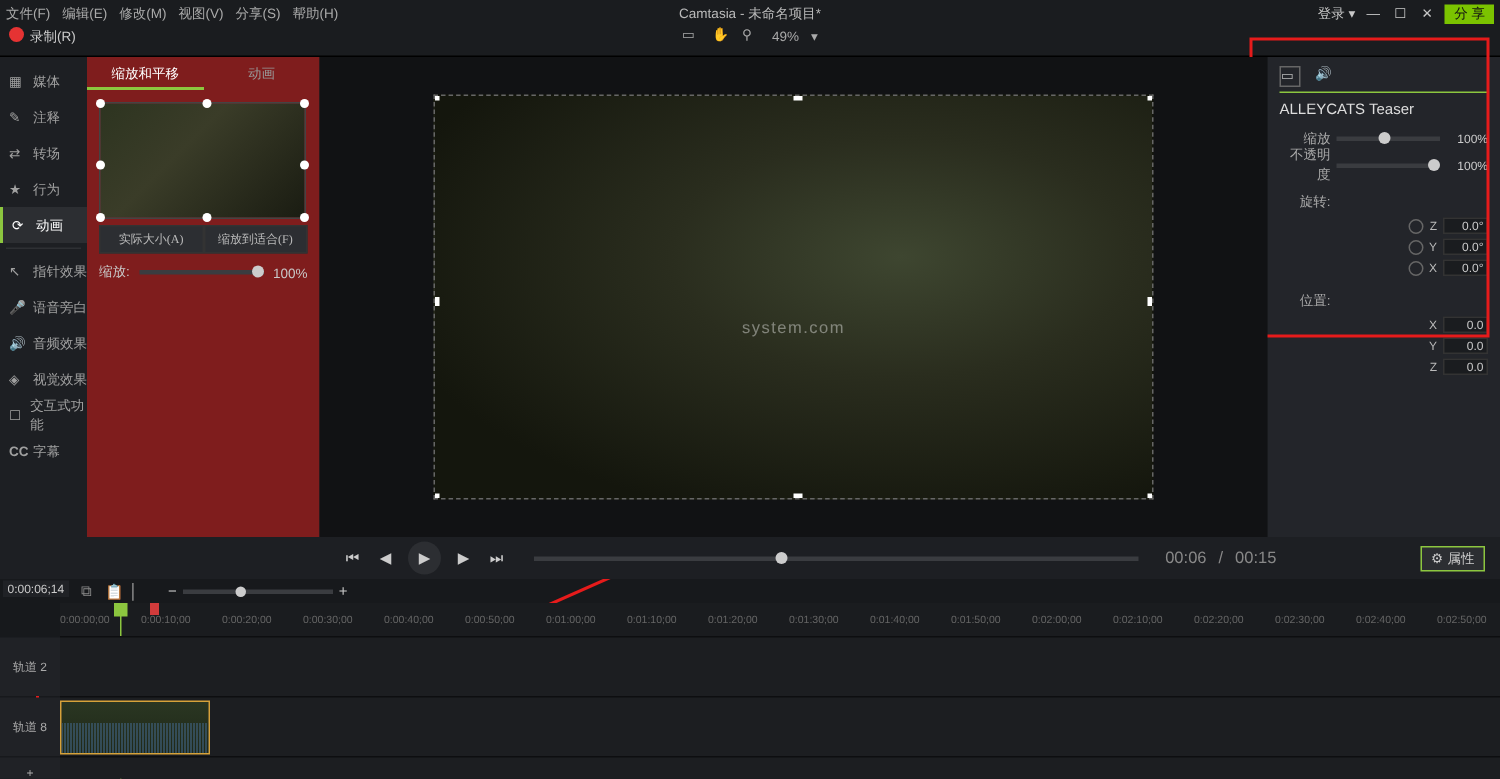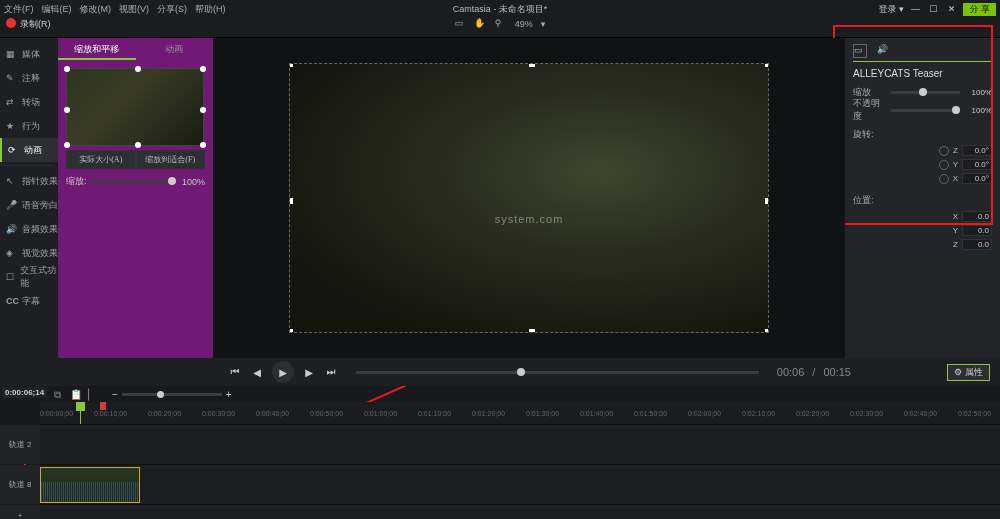--- a/index.html
+++ b/index.html
@@ -24,21 +24,21 @@
   .main { display: flex; height: 320px; }
   
   
   .sidebar { width: 58px; background: #1d1f23; display: flex; flex-direction: column; padding-top: 4px; }
   .sitem { height: 24px; display: flex; align-items: center; padding-left: 6px; gap: 5px; cursor: pointer; font-size: 9px; color: #a0a0a0; }
   .sitem.active { background: #2c2e32; color: #fff; border-left: 2px solid #8cc63f; }
   .sico { width: 11px; height: 11px; display: inline-block; }
   .sdiv { height: 1px; background: #2e3034; margin: 3px 4px; }
   
   
-  .binpanel { width: 155px; background: #701a75; display: flex; flex-direction: column; }
+  .binpanel { width: 155px; background: #7f1d1d; display: flex; flex-direction: column; }
   .bintabs { display: flex; height: 22px; font-size: 9px; }
   .bintab { flex: 1; text-align: center; line-height: 22px; color: #999; cursor: pointer; }
   .bintab.active { color: #fff; border-bottom: 2px solid #8cc63f; }
   .binbody { flex: 1; padding: 8px; }
   .thumb { width: 138px; height: 78px; background: linear-gradient(135deg,#2d3420 0%,#3a3c28 40%,#1a1c12 100%); border: 1px solid #444; position: relative; }
   .thumb .hgrab { position: absolute; width: 6px; height: 6px; background: #fff; border-radius: 50%; }
   .btnrow { display: flex; margin-top: 4px; }
   .smbtn { flex: 1; background: #2c2e32; text-align: center; font-size: 8px; padding: 3px 0; color: #bbb; cursor: pointer; border: 1px solid #333; font-family: Liberation Serif, serif; }
   .scalerow { display: flex; align-items: center; margin-top: 6px; font-size: 9px; gap: 6px; }
   .miniSlider { flex: 1; height: 3px; background: #3a3c40; position: relative; }
@@ -50,21 +50,21 @@
   .frame.sel .hs { position: absolute; width: 6px; height: 6px; background: #fff; }
   .water { position: absolute; top: 50%; left: 50%; transform: translate(-50%,-50%); color: rgba(255,255,255,0.4); font-size: 30px; font-weight: bold; font-style: italic; text-align: center; line-height: 1; }
   .water .sub { font-size: 11px; font-style: normal; font-weight: normal; letter-spacing: 1px; }
   
   
   .props { width: 155px; background: #23252a; padding: 6px 8px; font-size: 9px; color: #bbb; }
   .ptabs { display: flex; gap: 10px; height: 18px; border-bottom: 1px solid #8cc63f; margin-bottom: 6px; }
   .pico { width: 14px; height: 14px; border: 1px solid #666; }
   .ptitle { font-size: 10px; color: #ddd; margin-bottom: 6px; }
   .prow { display: flex; align-items: center; margin-bottom: 4px; gap: 4px; height: 14px; }
-  .plabel { width: 34px; color: #aaa; }
+  .plabel { width: 34px; text-align: right; color: #aaa; }
   .pslider { flex: 1; height: 3px; background: #3a3c40; position: relative; }
   .pslider .k { position: absolute; width: 8px; height: 8px; background: #ccc; border-radius: 50%; top: -3px; }
   .pval { width: 28px; text-align: right; color: #ccc; font-size: 8px; }
   .rotrow { display: flex; align-items: center; justify-content: flex-end; gap: 4px; margin-bottom: 3px; font-size: 8px; }
   .rotico { width: 10px; height: 10px; border: 1px solid #666; border-radius: 50%; }
   .numbox { width: 30px; background: #1a1c1f; border: 1px solid #333; text-align: right; padding: 0 2px; color: #ccc; font-size: 8px; }
   
   
   .playbar { height: 28px; background: #1d1f23; display: flex; align-items: center; padding: 0 10px; gap: 8px; position: relative; }
   .pbtn { width: 14px; height: 14px; display: flex; align-items: center; justify-content: center; color: #ccc; cursor: pointer; }
@@ -79,21 +79,21 @@
   .tltools { height: 16px; display: flex; align-items: center; padding: 0 6px; gap: 6px; }
   .tlico { width: 10px; height: 10px; color: #888; }
   .tlzoom { display: flex; align-items: center; gap: 4px; margin-left: 10px; }
   .tlzoom .bar { width: 100px; height: 3px; background: #3a3c40; position: relative; }
   .tlzoom .bar .k { position: absolute; width: 7px; height: 7px; background: #ccc; border-radius: 50%; top: -2px; left: 35px; }
   .ruler { height: 22px; position: relative; background: #1a1c1f; font-size: 7px; color: #666; margin-left: 40px; }
   .ruler .tick { position: absolute; top: 8px; }
   .ruler .ph { position: absolute; top: 0; width: 1px; height: 150px; background: #8cc63f; left: 40px; }
   .ruler .ph::before { content: ""; position: absolute; top: 0; left: -4px; width: 9px; height: 9px; background: #8cc63f; }
   .ruler .marker { position: absolute; top: 0; left: 60px; width: 6px; height: 8px; background: #d13b3b; }
-  .tlabel { position: absolute; left: -38px; top: -15px; font-size: 8px; background: #202226; padding: 1px 3px; color: #ccc; font-weight: bold; }
+  .tlabel { position: absolute; left: -38px; top: -15px; font-size: 8px; background: #202226; padding: 1px 3px; color: #ccc; }
   .tracks { position: relative; margin-left: 40px; }
   .track { height: 40px; background: #1c1e21; border-top: 1px solid #0d0e10; position: relative; }
   .trackhead { position: absolute; left: -40px; top: 0; width: 40px; height: 100%; background: #202226; font-size: 8px; color: #aaa; display: flex; align-items: center; justify-content: center; }
   .clip { position: absolute; top: 2px; height: 36px; background: linear-gradient(#2a3622,#1f2818); border: 1px solid #d6a23a; overflow: hidden; }
   .clip .wave { position: absolute; bottom: 0; left: 0; right: 0; height: 20px; background: repeating-linear-gradient(90deg,#3b5a71 0 1px,transparent 1px 2px); opacity: 0.7; }
   
   
   .anno { position: absolute; border: 2px solid #e61b1b; pointer-events: none; }
   .arrow { position: absolute; pointer-events: none; }
 </style>

